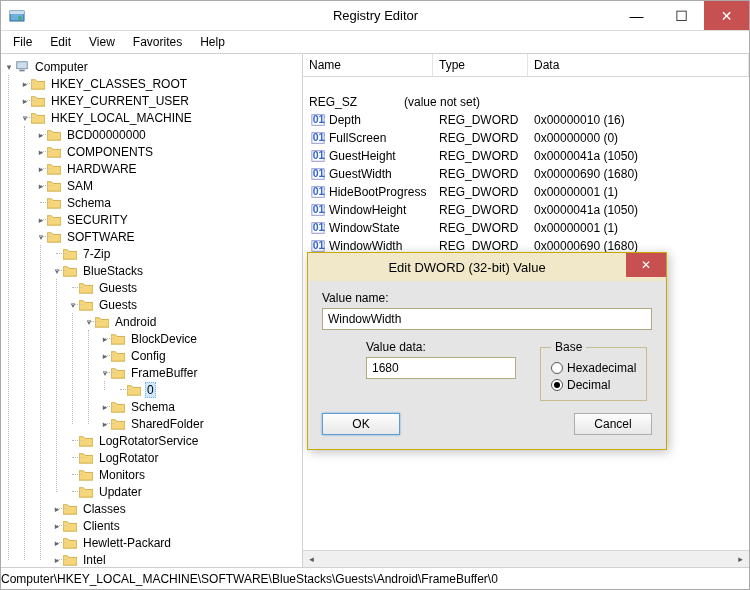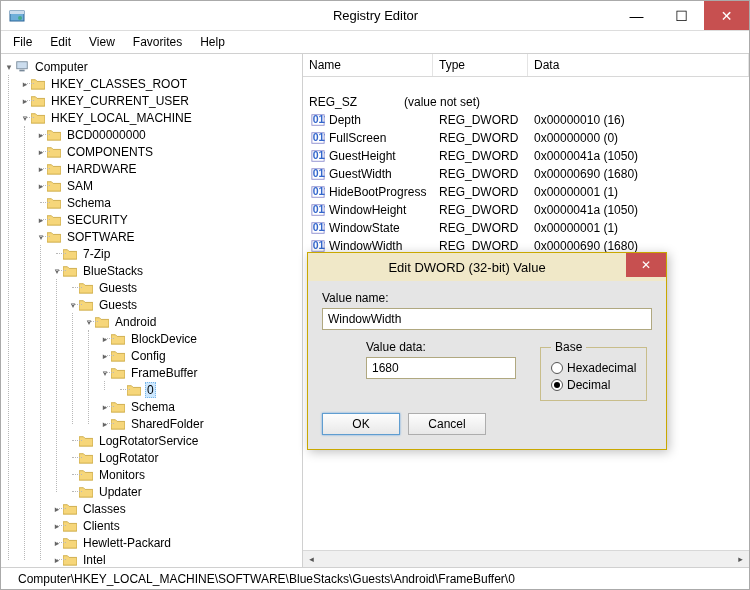--- a/index.html
+++ b/index.html
@@ -19,21 +19,21 @@
 .list-header .col { padding: 4px 6px; border-right: 1px solid #e4e4e4; font-weight: normal; }
 .col-name { width: 130px; } .col-type { width: 95px; } .col-data { flex: 1; }
 .list-body { flex: 1; overflow: hidden; }
 .list-row { display: flex; padding: 1px 0; align-items: center; }
 .list-row .col { padding: 1px 6px; white-space: nowrap; }
 .val-icon { width: 14px; height: 14px; margin: 0 4px 0 2px; flex-shrink: 0; }
 .row-name { display: flex; align-items: center; width: 130px; }
 .hscroll { height: 17px; border-top: 1px solid #d8d8d8; display: flex; align-items: center; background: #f0f0f0; }
 .hscroll .arrow { width: 17px; height: 17px; display: flex; align-items: center; justify-content: center; font-size: 9px; color: #555; }
 .hscroll .track { flex: 1; }
-.statusbar { height: 22px; border-top: 1px solid #d0d0d0; padding: 2px 17px; display: flex; align-items: center; }
+.statusbar { height: 22px; border-top: 1px solid #d0d0d0; padding: 2px 0; display: flex; align-items: center; }
 
 .tree-node { white-space: nowrap; }
 .node-row { display: flex; align-items: center; height: 17px; }
 .tw { width: 12px; text-align: center; font-size: 9px; color: #666; display: inline-block; }
 .folder-icon { width: 14px; height: 12px; margin-right: 4px; flex-shrink: 0; }
 .pc-icon { width: 14px; height: 14px; margin-right: 4px; }
 .node-label { padding: 0 2px; }
 .node-row.selected .node-label { background: #cde8ff; border: 1px dotted #7ab7e8; padding: 0 1px; }
 .children { padding-left: 16px; position: relative; }
 .children::before { content: ""; position: absolute; left: 5px; top: 0; bottom: 8px; border-left: 1px dotted #b8b8b8; }
@@ -48,21 +48,21 @@
 .dlg-label { margin-bottom: 3px; }
 .dlg-input { width: 100%; border: 1px solid #b0a880; background: #fff; padding: 3px 5px; font-size: 12px; margin-bottom: 10px; }
 .dlg-row { display: flex; gap: 24px; }
 .dlg-col { display: flex; flex-direction: column; margin-left: 44px; }
 .dlg-row .dlg-input { width: 150px; }
 fieldset { border: 1px solid #c8bd8a; padding: 4px 10px 8px; }
 legend { padding: 0 4px; }
 .radio-row { display: flex; align-items: center; gap: 4px; margin-top: 3px; }
 .radio { width: 12px; height: 12px; border: 1px solid #555; border-radius: 50%; display: inline-flex; align-items: center; justify-content: center; background: #fff; }
 .radio .dot { width: 6px; height: 6px; background: #000; border-radius: 50%; }
-.dlg-buttons { display: flex; justify-content: flex-start; gap: 8px; margin-top: 12px; }
+.dlg-buttons { display: flex; justify-content: space-between; gap: 8px; margin-top: 12px; }
 .dlg-btn { width: 78px; height: 22px; border: 1px solid #adadad; background: linear-gradient(#fdfdfd,#e8e8e8); display: flex; align-items: center; justify-content: center; }
 .dlg-btn.ok { border-color: #5f9dd0; box-shadow: 0 0 2px #6aa6df; }
 </style>
 </head>
 <body>
 
 <div class="titlebar">
   <svg class="app-icon" viewBox="0 0 16 16">
       <rect x="1" y="3" width="14" height="10" fill="#6faed9" stroke="#2a6496"></rect>
       <rect x="1" y="3" width="14" height="3" fill="#cde"></rect>

